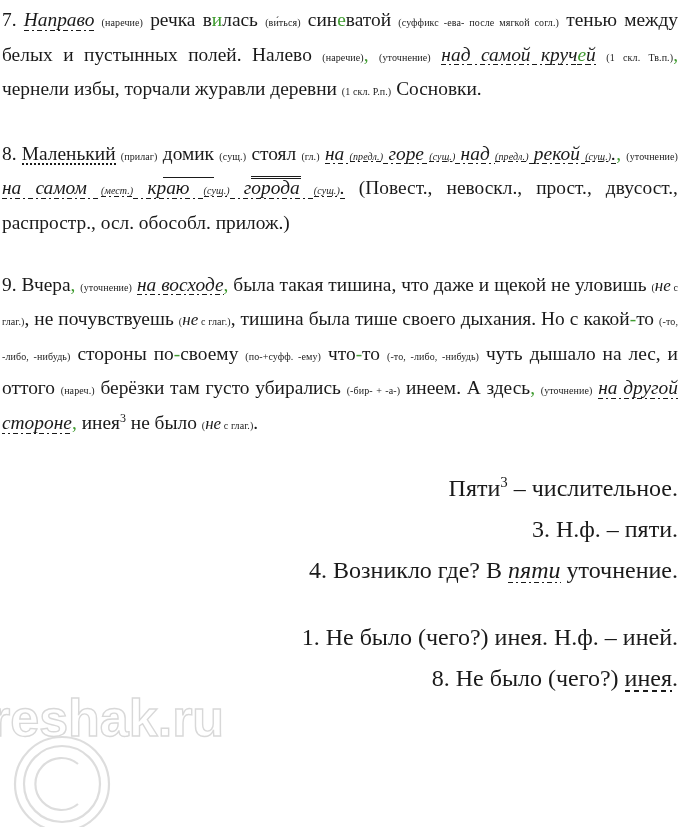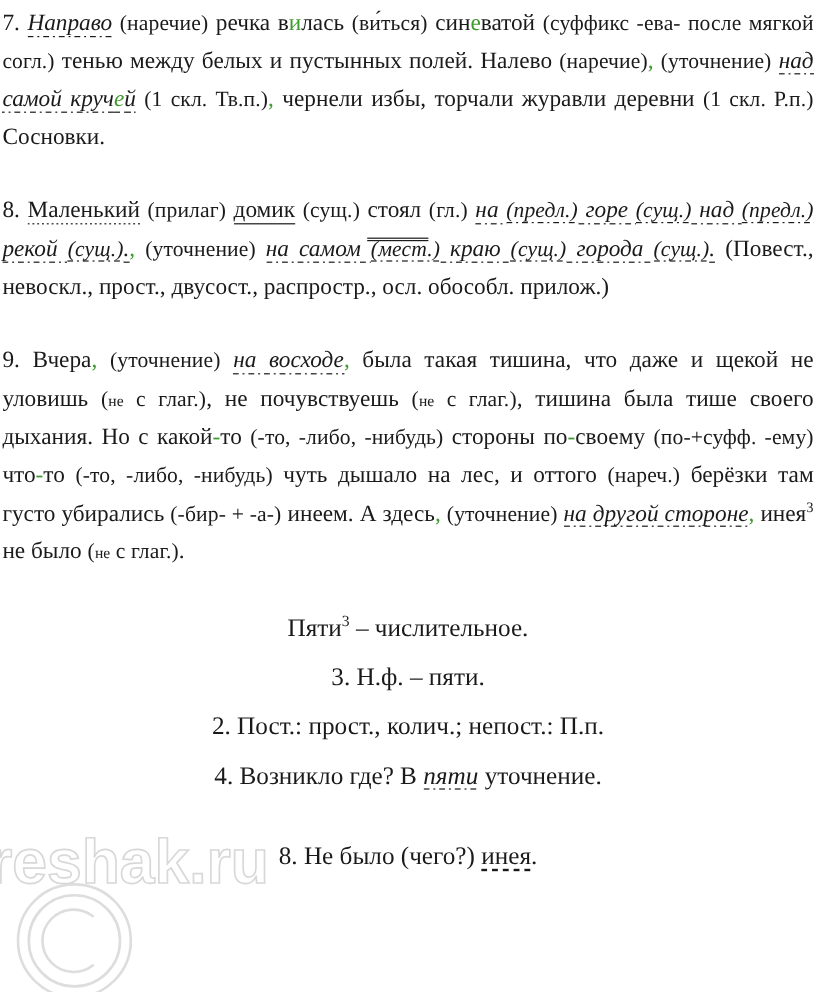--- a/index.html
+++ b/index.html
@@ -57,41 +57,42 @@
     line-height: 31.6px;
     margin: 0;
     padding: 0;
     hyphens: none;
   }
 
   .gap-lg { height: 30px; }
   .gap-md { height: 26px; }
 
   .analysis {
-    font-size: 21px;
+    font-size: 24px;
     line-height: 41px;
-    text-align: center;
+    text-align: right;
     margin: 0;
     white-space: nowrap;
   }
 
   
   .sm {
-    font-size: 18px;
+    font-size: 10px;
     letter-spacing: 0.1px;
   }
   .sm-i {
-    font-size: 13px;
+    font-size: 17px;
+    font-style: italic;
   }
   .g { color: #3f9b2f; }
 
   
   .u-solid {
     border-bottom: 1.4px solid #1a1a1a;
-    padding-bottom: 0px;
+    padding-bottom: 13px;
   }
   
   .u-double {
     border-bottom: 3.6px double #1a1a1a;
     padding-bottom: 12px;
   }
   
   .u-dashdot {
     background-image:
       linear-gradient(to right, #1a1a1a 0 5px, transparent 5px 8px,
@@ -143,22 +144,22 @@
   <div id="content">
       <p class="para"><span>7. </span><span class="u-dashdot">Направо</span><span> </span><span class="sm">(наречие)</span><span> речка в</span><span class="g">и</span><span>лась </span><span class="sm">(ви́ться)</span><span> син</span><span class="g">е</span><span>ватой </span><span class="sm">(суффикс -ева- после мягкой согл.)</span><span> тенью между белых и пустынных полей. Налево </span><span class="sm">(наречие)</span><span class="g">,</span><span> </span><span class="sm">(уточнение)</span><span> </span><span class="u-dashdot">над самой круч</span><span class="g u-dashdot">е</span><span class="u-dashdot">й</span><span> </span><span class="sm">(1 скл. Тв.п.)</span><span class="g">,</span><span> чернели избы, торчали журавли деревни </span><span class="sm">(1 скл. Р.п.)</span><span> Сосновки.</span></p>
       <div class="gap-lg"></div>
       <p class="para"><span>8. </span><span class="u-wave">Маленький</span><span> </span><span class="sm">(прилаг)</span><span> </span><span class="u-solid">домик</span><span> </span><span class="sm">(сущ.)</span><span> </span><span class="u-double">стоял </span><span class="sm">(гл.)</span><span> </span><span class="u-dashdot">на </span><span class="sm u-dashdot">(предл.)</span><span class="u-dashdot"> горе </span><span class="sm u-dashdot">(сущ.)</span><span class="u-dashdot"> над </span><span class="sm u-dashdot">(предл.)</span><span class="u-dashdot"> рекой </span><span class="sm u-dashdot">(сущ.)</span><span class="u-dashdot">.</span><span class="g">,</span><span> </span><span class="sm">(уточнение)</span><span> </span><span class="u-dashdot">на самом </span><span class="sm u-dashdot">(мест.)</span><span class="u-dashdot"> краю </span><span class="sm u-dashdot">(сущ.)</span><span class="u-dashdot"> города </span><span class="sm u-dashdot">(сущ.)</span><span class="u-dashdot">.</span><span> </span><span>(Повест., невоскл., прост., двусост., распростр., осл. обособл. прилож.)</span></p>
       <div class="gap-lg"></div>
       <p class="para"><span>9. </span><span>Вчера</span><span class="g">,</span><span> </span><span class="sm">(уточнение)</span><span> </span><span class="u-dashdot">на восходе</span><span class="g">,</span><span> была такая тишина, что даже и щекой не уловишь </span><span class="sm">(</span><span class="sm-i">не</span><span class="sm"> с глаг.)</span><span>, не почувствуешь </span><span class="sm">(</span><span class="sm-i">не</span><span class="sm"> с глаг.)</span><span>, тишина была тише своего дыхания. Но с какой</span><span class="g">-</span><span>то </span><span class="sm">(-то, -либо, -нибудь)</span><span> стороны по</span><span class="g">-</span><span>своему </span><span class="sm">(по-+суфф. -ему)</span><span> что</span><span class="g">-</span><span>то </span><span class="sm">(-то, -либо, -нибудь)</span><span> чуть дышало на лес, и оттого </span><span class="sm">(нареч.)</span><span> берёзки там густо убирались </span><span class="sm">(-бир- + -а-)</span><span> инеем. А здесь</span><span class="g">,</span><span> </span><span class="sm">(уточнение)</span><span> </span><span class="u-dashdot">на другой стороне</span><span class="g">,</span><span> инея</span><sup>3</sup><span> не было </span><span class="sm">(</span><span class="sm-i">не</span><span class="sm"> с глаг.)</span><span>.</span></p>
       <div class="gap-md"></div>
       <div>
         <div class="analysis"><span>Пяти</span><sup>3</sup><span> – числительное.</span></div>
         <div class="analysis"><span>3. Н.ф. – пяти.</span></div>
-        <div class="analysis"><span>2. Пост.: прост., колич.; непост.: П.п.</span></div>
         <div class="analysis"><span>4. Возникло где? В </span><span class="u-dashdot">пяти</span><span> уточнение.</span></div>
       </div>
       <div class="gap-md"></div>
       <div>
+        <div class="analysis"><span>1. Не было (чего?) инея. Н.ф. – иней.</span></div>
         <div class="analysis"><span>8. Не было (чего?) </span><span class="u-dash">инея</span><span>.</span></div>
       </div>
     </div>
 
 </div>
 
 </body></html>

